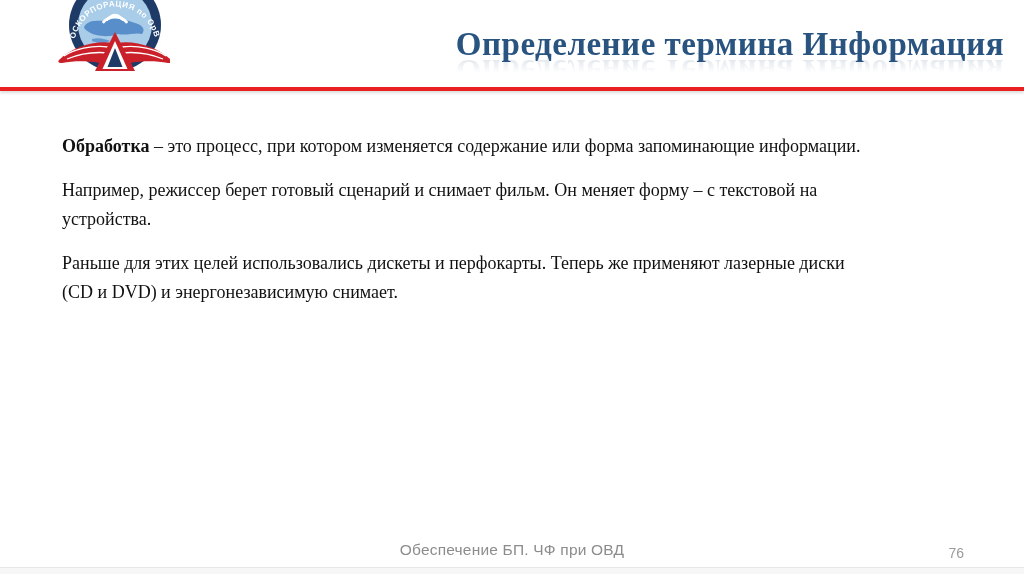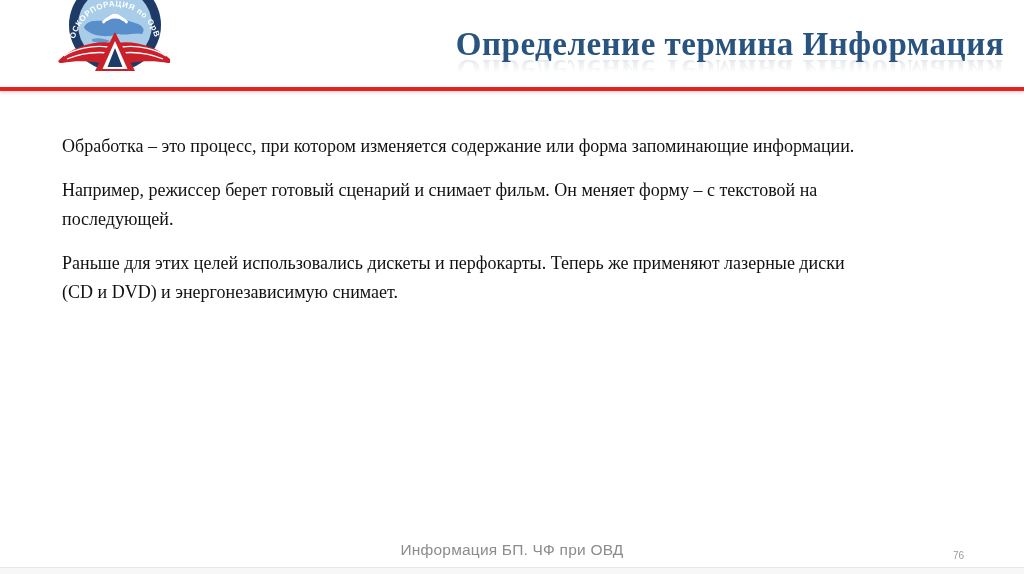--- a/index.html
+++ b/index.html
@@ -69,40 +69,40 @@
   .content {
     position: absolute;
     left: 62px;
     top: 132px;
     width: 890px;
     font-size: 18px;
     color: #111111;
   }
   .paragraph { margin-bottom: 15px; }
   .line { line-height: 29px; white-space: pre-wrap; }
-  .line b { font-weight: normal; }
+  .line b { font-weight: bold; }
 
   
   .footer-label {
     position: absolute;
     left: 0;
     right: 0;
     bottom: 15px;
     text-align: center;
     font-family: "Liberation Sans", sans-serif;
     font-size: 15.5px;
     color: #8c8c8c;
     letter-spacing: 0.2px;
   }
   .page-number {
     position: absolute;
     right: 60px;
     bottom: 13px;
     font-family: "Liberation Sans", sans-serif;
-    font-size: 10px;
+    font-size: 14px;
     color: #9a9a9a;
   }
   .bottom-strip {
     position: absolute;
     left: 0;
     bottom: 0;
     width: 1024px;
     height: 7px;
     background: #f7f7f7;
     border-top: 1px solid #e7e7e7;
@@ -164,28 +164,28 @@
   <div class="red-rule"></div>
 
   <div class="content">
 
     <div class="paragraph">
       <div class="line"><b>Обработка</b><span> – это процесс, при котором изменяется содержание или форма запоминающие информации.</span></div>
     </div>
 
     <div class="paragraph">
       <div class="line"><b></b><span>Например, режиссер берет готовый сценарий и снимает фильм. Он меняет форму – с текстовой на</span></div>
-      <div class="line"><b></b><span>последующей.</span></div>
+      <div class="line"><b></b><span>устройства.</span></div>
     </div>
 
 
     <div class="paragraph">
       <div class="line"><b></b><span>Раньше для этих целей использовались дискеты и перфокарты. Теперь же применяют лазерные диски</span></div>
       <div class="line"><b></b><span>(CD и DVD) и энергонезависимую снимает.</span></div>
     </div>
 
   </div>
 
-  <div class="footer-label">Информация БП. ЧФ при ОВД</div>
+  <div class="footer-label">Обеспечение БП. ЧФ при ОВД</div>
   <div class="page-number">76</div>
   <div class="bottom-strip"></div>
 
 </div>
 
 </body></html>

